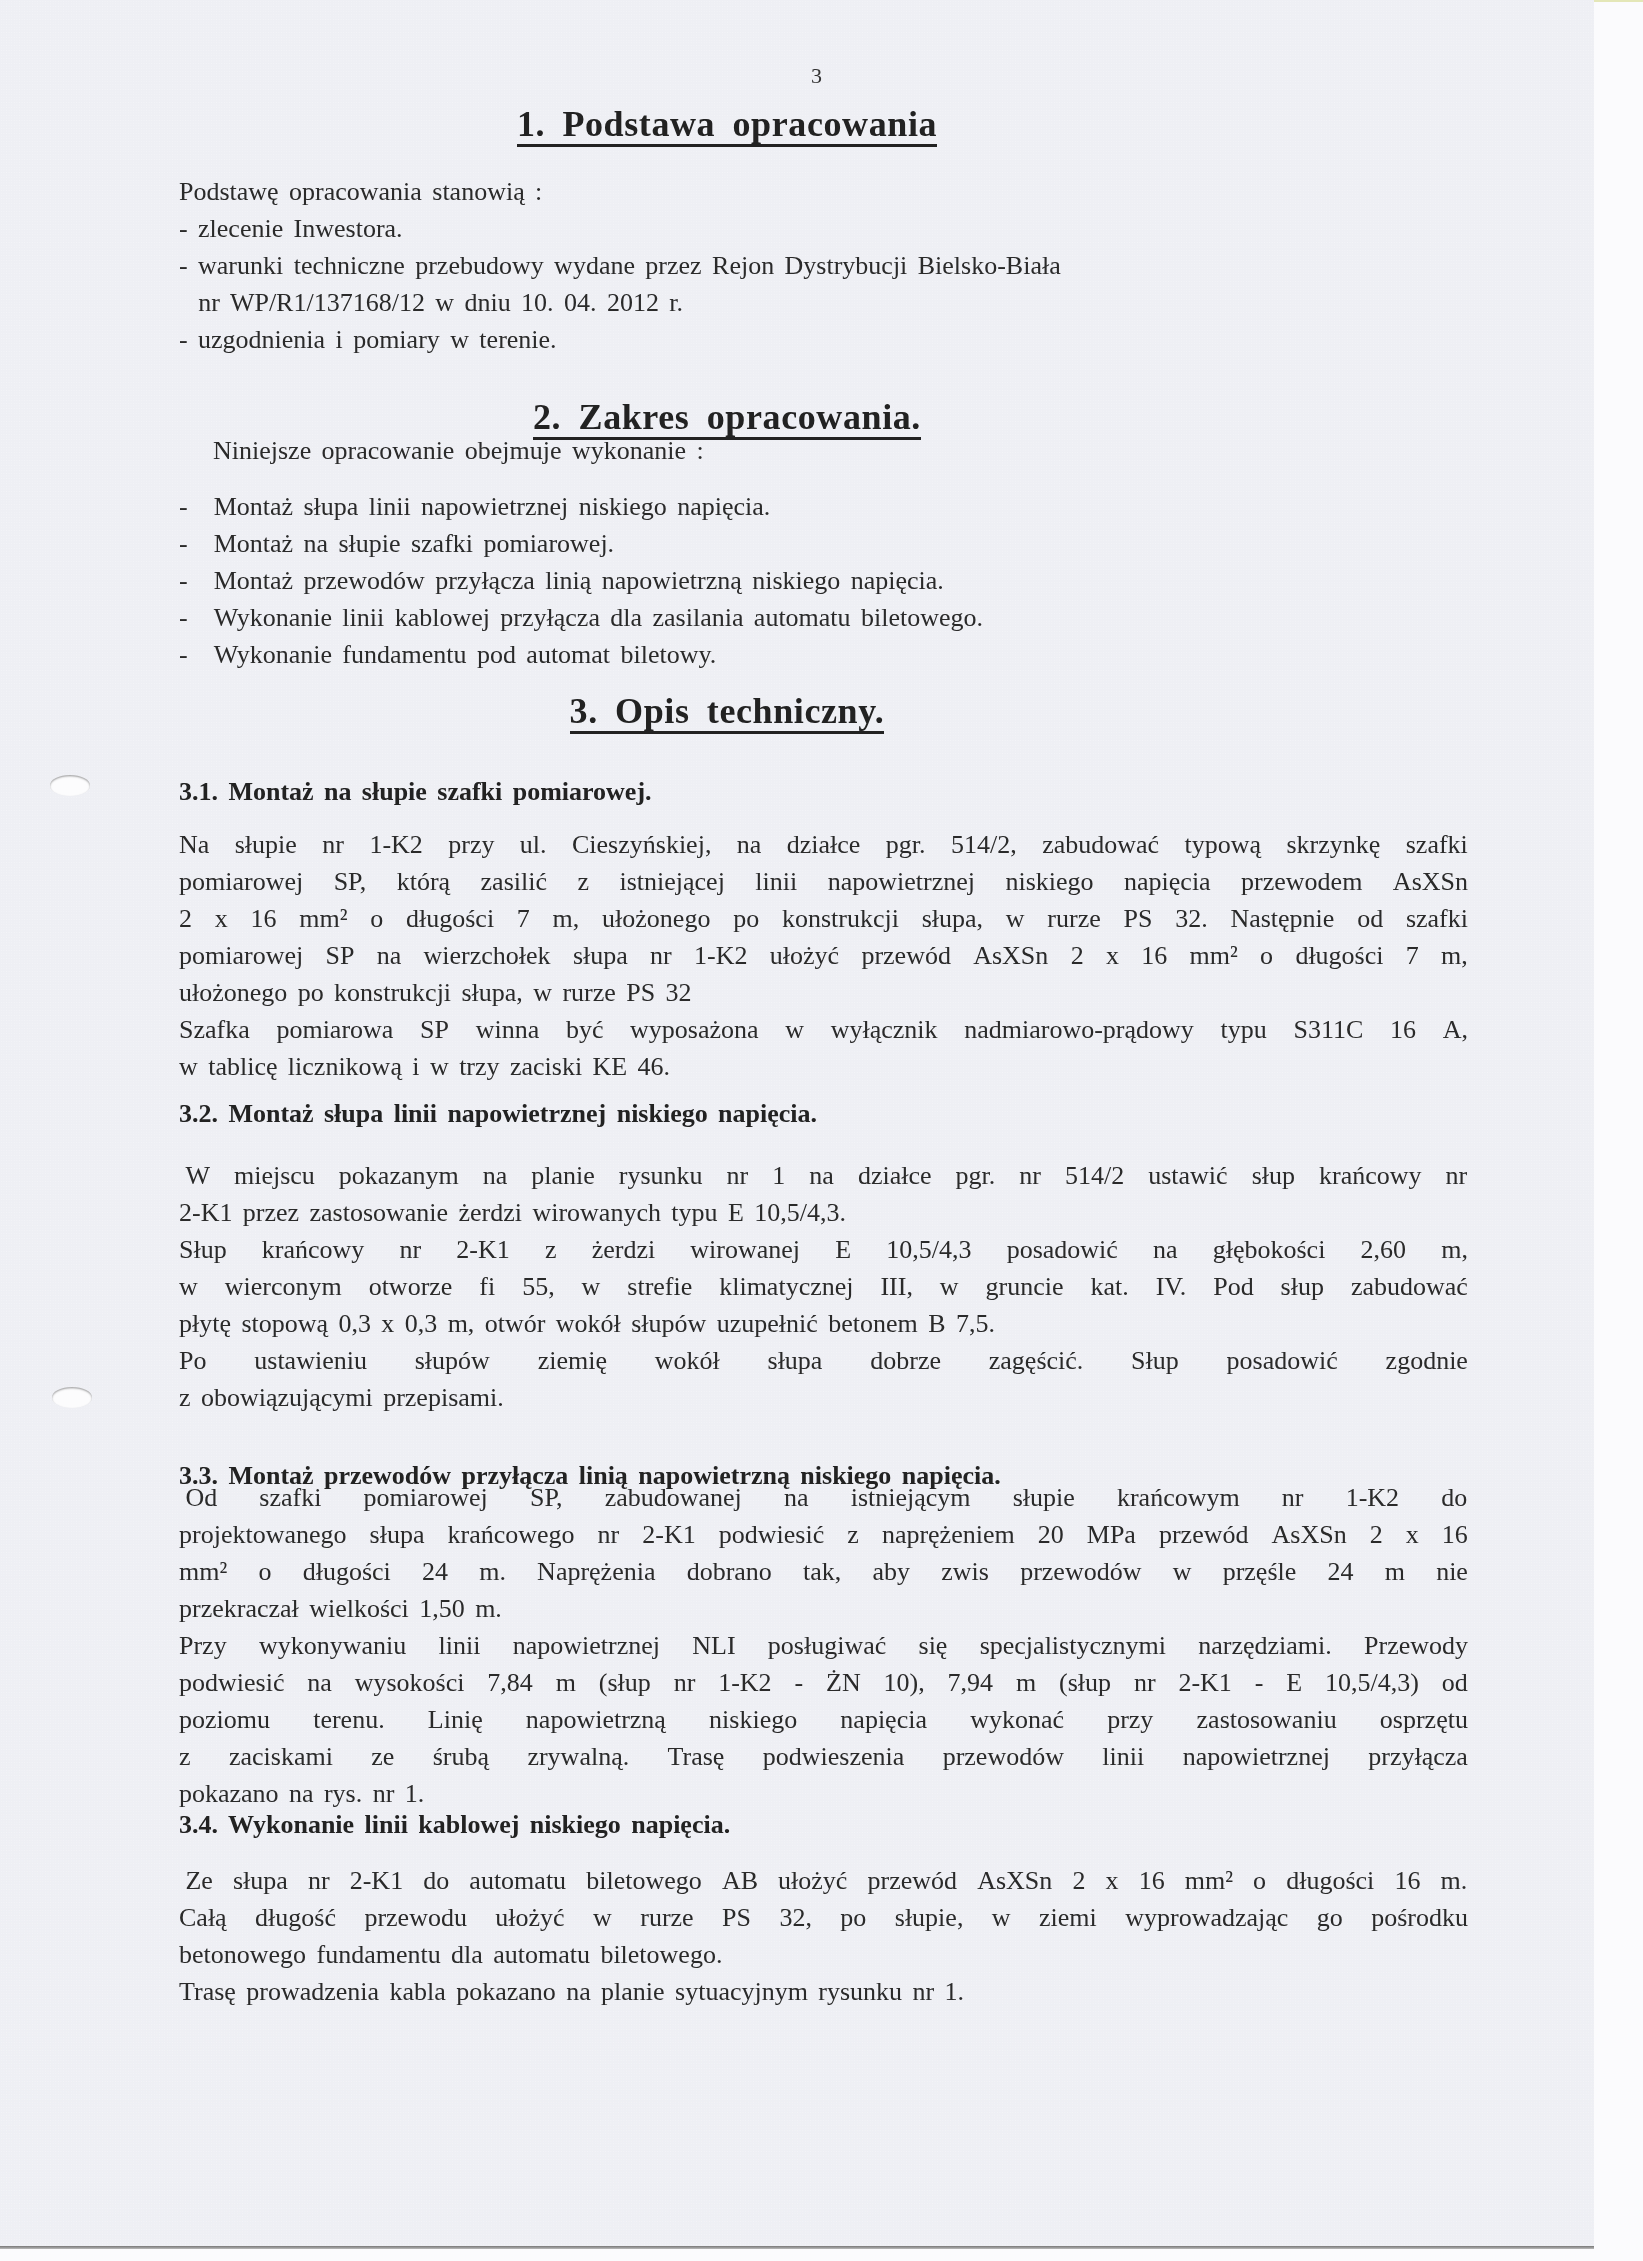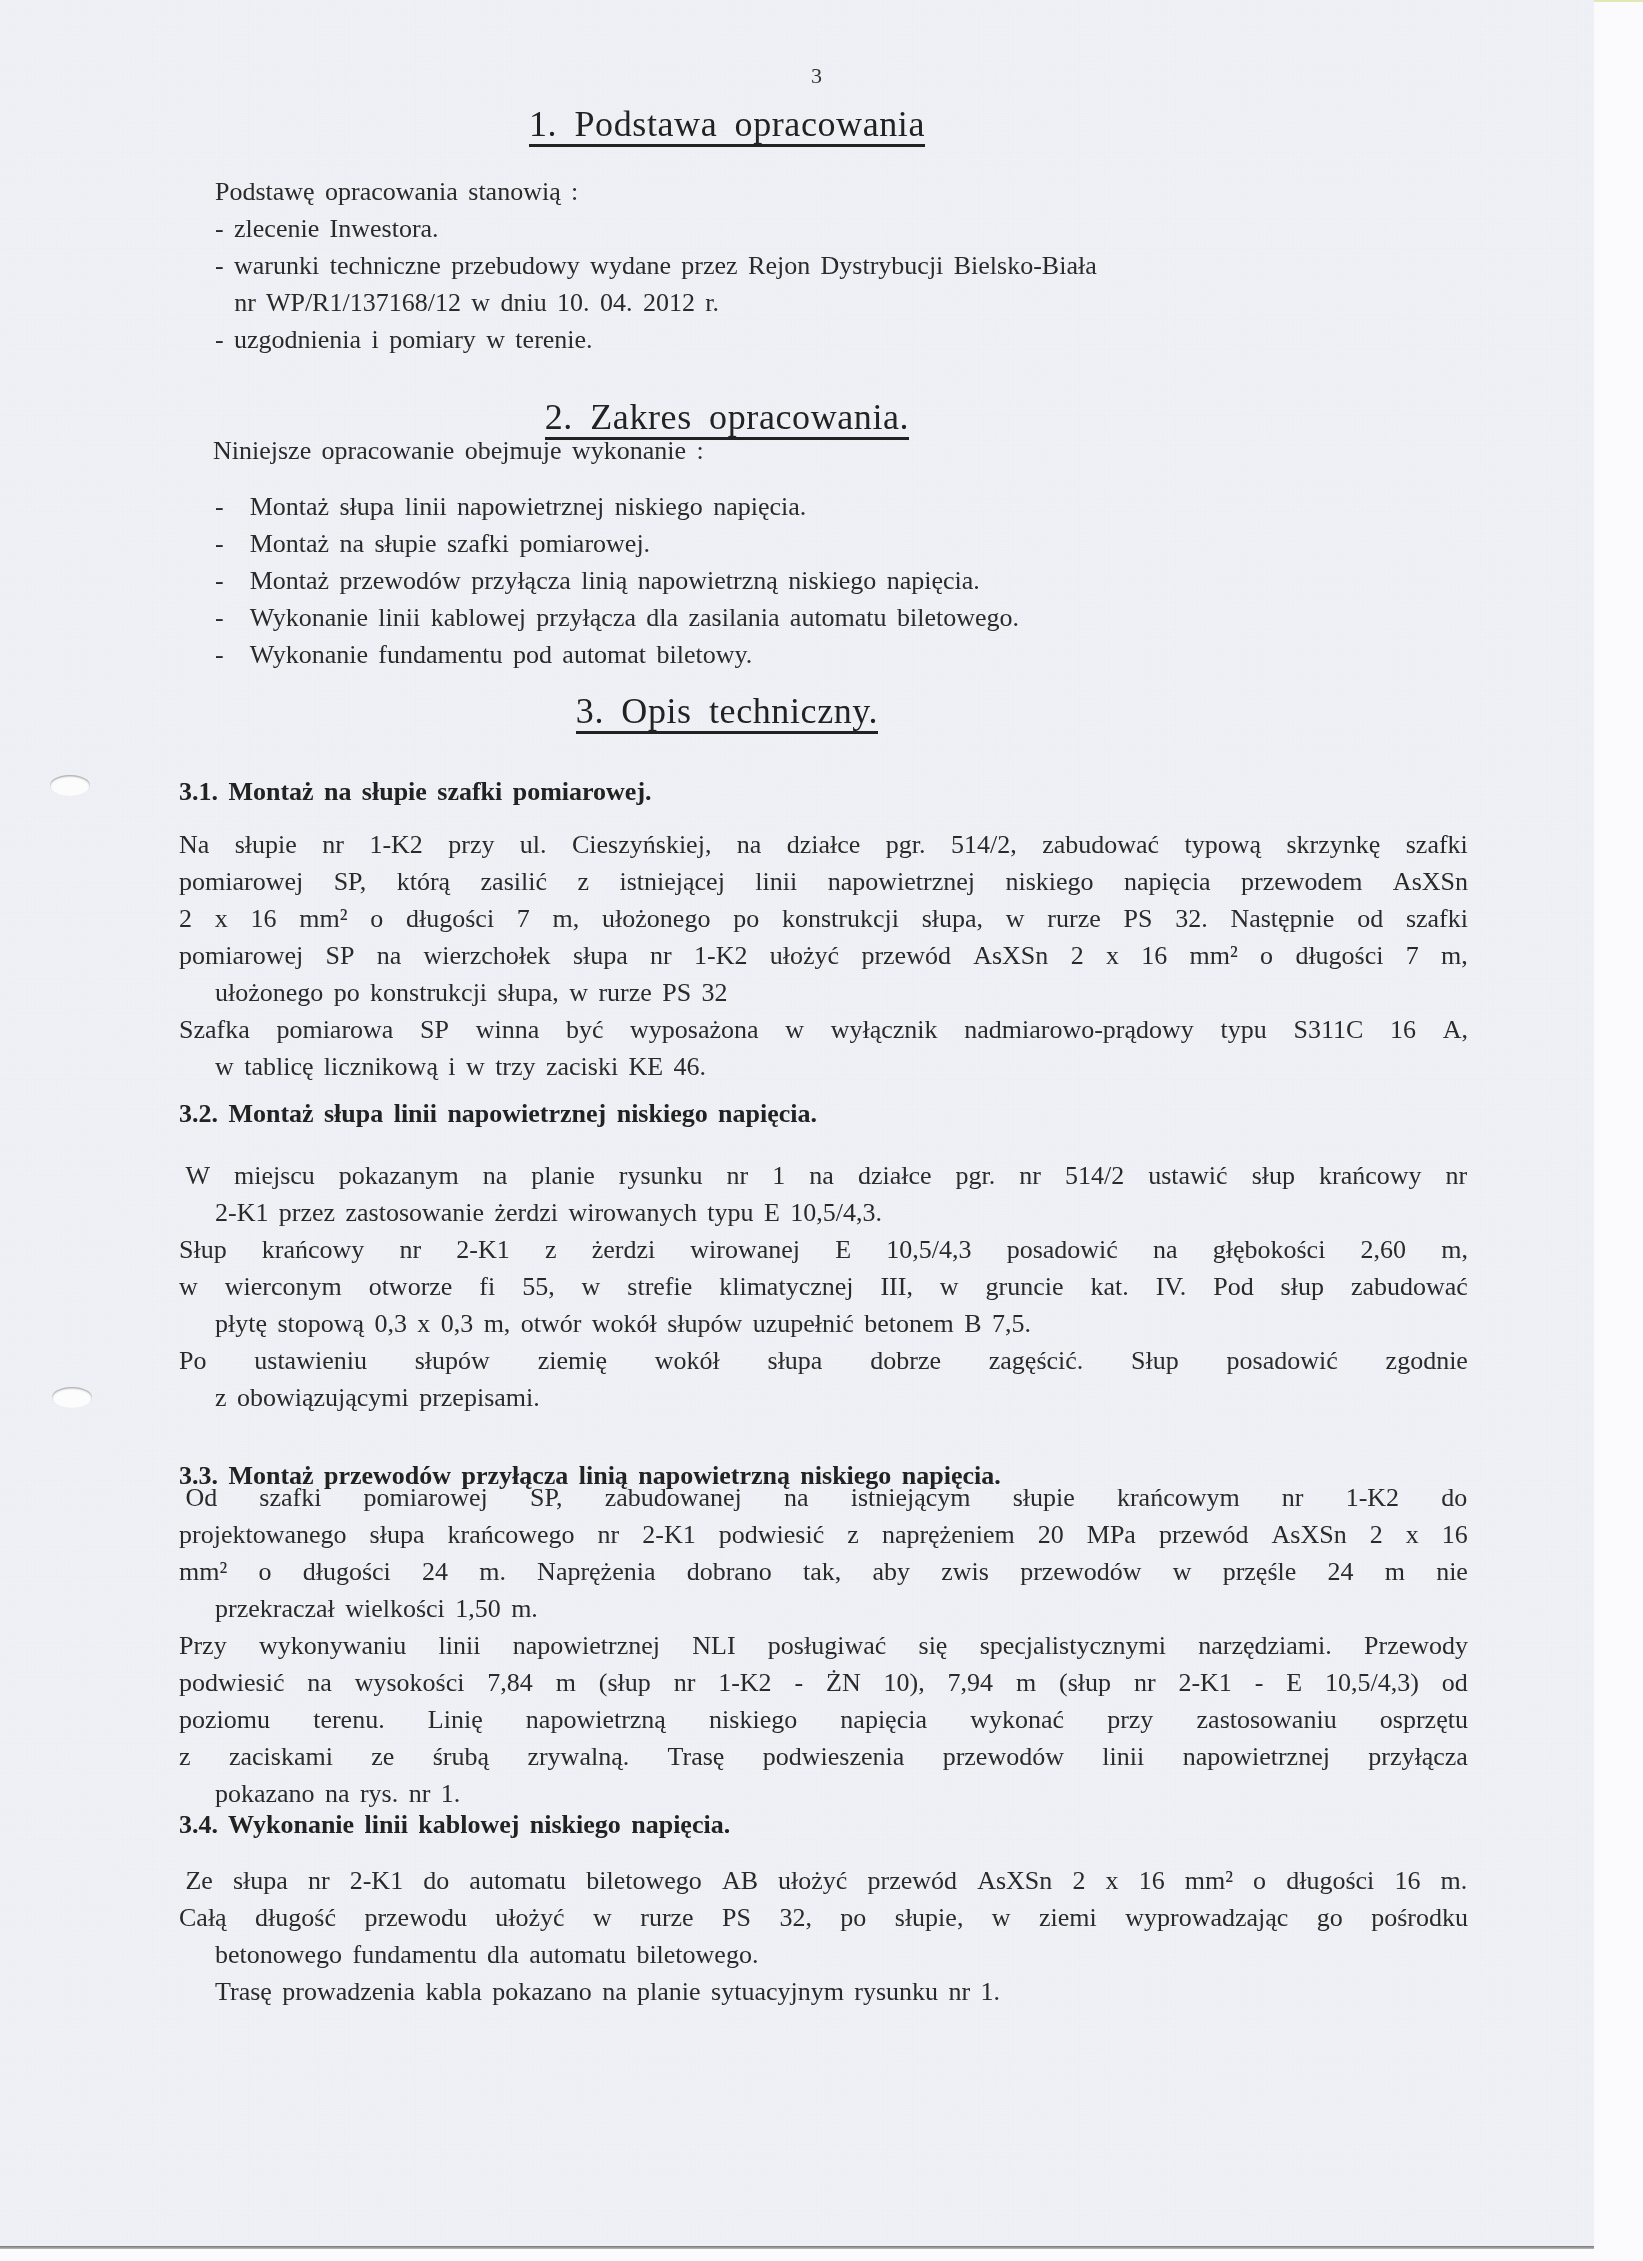--- a/index.html
+++ b/index.html
@@ -24,30 +24,30 @@
     }
     .punch-hole {
       position: absolute; width: 40px; height: 20.6px; border-radius: 50%;
       background: #fcfcfd; box-shadow: inset 0 1.3px 1.9px rgba(0,0,0,0.35);
     }
     .page-number {
       position: absolute; left: 811px; top: 63px; font-size: 22px; color: #333;
     }
     .h1 {
       position: absolute; left: 0; width: 1454px; text-align: center;
-      font-weight: normal; font-size: 36px; color: #222; letter-spacing: 0.6px;
+      font-weight: bold; font-size: 36px; color: #222; letter-spacing: 0.6px;
     }
     .h1 span { border-bottom: 3.2px solid #222; padding-bottom: 0; word-spacing: 7.7px; }
     .text {
       position: absolute; font-size: 26px; line-height: 37px; white-space: nowrap; word-spacing: 3.9px;
     }
     .h2 {
       position: absolute; left: 179px; font-size: 26px; font-weight: bold; color: #222; white-space: nowrap; word-spacing: 3.9px;
     }
-    .line { display: block; white-space: nowrap; margin-left: 36px; }
+    .line { display: block; white-space: nowrap; }
     .jline { display: flex; justify-content: space-between; width: 1289px; white-space: nowrap; }
   </style>
 </head>
 <body>
 
 <div class="paper"></div>
 <div class="paper-bottom-edge"></div>
 <div class="scanner-strip-top"></div>
 <div class="punch-hole" style="left:50px; top:775px;"></div>
 <div class="punch-hole" style="left:52px; top:1387px;"></div>

